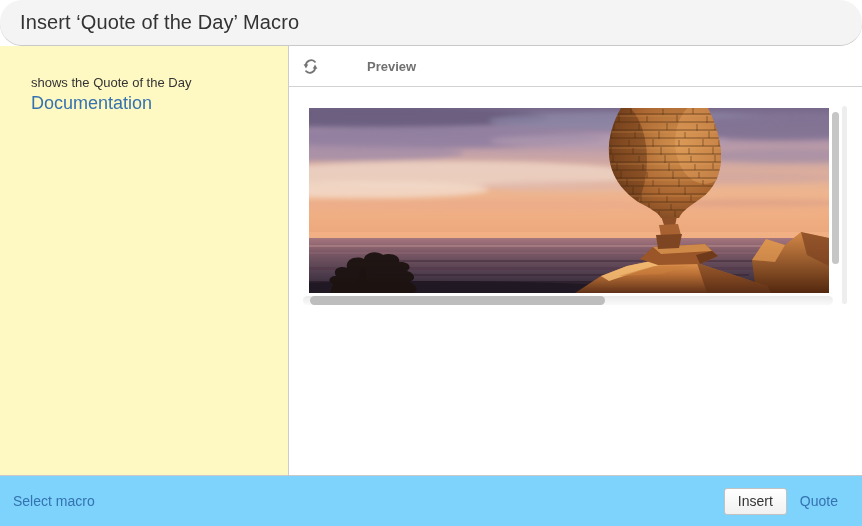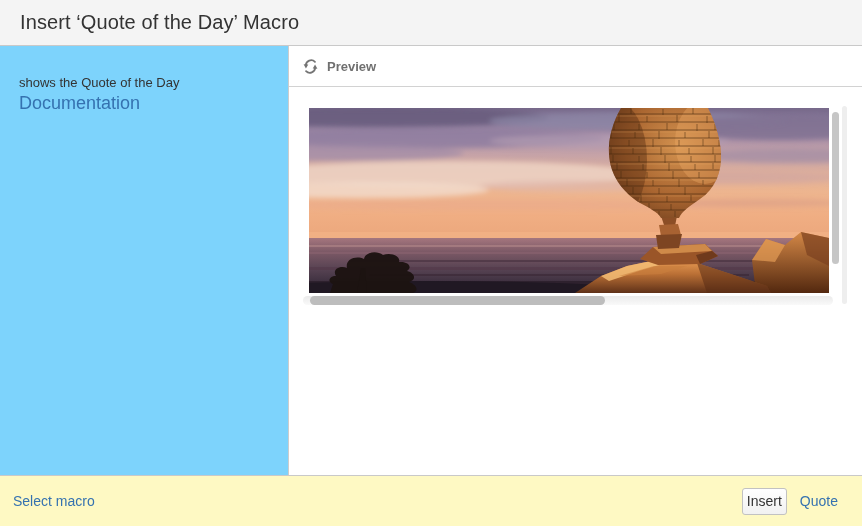--- a/index.html
+++ b/index.html
@@ -4,59 +4,59 @@
 <style>
   * { margin:0; padding:0; box-sizing:border-box; }
   html,body { width:862px; height:526px; background:#fff; }
   body { font-family:"Liberation Sans", sans-serif; }
 
   .dialog { position:relative; width:862px; height:526px; background:#fff; overflow:hidden; }
 
   
   .titlebar { position:absolute; left:0; top:0; width:862px; height:46px;
               background:#f4f4f4; border-bottom:1px solid #c9c9c9;
-              display:flex; align-items:center; padding:0 20px; }
+              display:flex; align-items:center; padding:0 20px;border-radius:22px; }
   .titlebar h1 { font-size:20px; font-weight:400; color:#333333; letter-spacing:.1px; }
 
   
   .left-pane { position:absolute; left:0; top:46px; width:288px; height:429px;
-               background:#7dd3fc; padding:27px 18px 0 19px; }
+               background:#fef9c3; padding:27px 18px 0 31px; }
   .left-pane .desc { font-size:13px; color:#333333; line-height:20px; }
   .left-pane .doc-link { font-size:18px; color:#3572b0; line-height:20px; text-decoration:none; cursor:pointer; display:inline-block; }
 
   .divider-v { position:absolute; left:288px; top:46px; width:1px; height:429px; background:#cccccc; }
 
   
   .right-pane { position:absolute; left:289px; top:46px; width:573px; height:429px; background:#fff; }
   .preview-header { position:absolute; left:0; top:0; width:573px; height:41px;
                     border-bottom:1px solid #d2d2d2; background:#fff;
-                    display:flex; align-items:center; padding-left:12px; }
+                    display:flex; align-items:center; padding-left:12px;gap:40px; }
   .refresh { width:18px; height:18px; margin-right:8px; cursor:pointer; display:flex; align-items:center; justify-content:center; }
   .preview-label { font-size:13px; font-weight:bold; color:#707070; }
 
   .photo { position:absolute; left:20px; top:62px; width:520px; height:185px; overflow:hidden; }
   .photo svg { display:block; width:520px; height:185px; }
 
   
   .v-track { position:absolute; left:553px; top:60px; width:5px; height:198px;
              background:#eeeeee; border-radius:2.5px; cursor:pointer; }
   .v-thumb { position:absolute; left:543px; top:66px; width:7px; height:152px;
              background:#c6c6c6; border-radius:3.5px; cursor:pointer; }
   .h-track { position:absolute; left:14px; top:250px; width:530px; height:9px;
              background:linear-gradient(#ebebeb,#f9f9f9); border-radius:4.5px; cursor:pointer; }
   .h-thumb { position:absolute; left:7px; top:0; width:295px; height:9px;
              background:#bdbdbd; border-radius:4.5px; cursor:pointer; }
 
   
   .footer { position:absolute; left:0; top:475px; width:862px; height:51px;
-            background:#fef9c3; border-top:1px solid #c9c9c9;
+            background:#7dd3fc; border-top:1px solid #c9c9c9;
             display:flex; align-items:center; padding:0 24px 0 13px; }
   .footer .select-macro { font-size:14px; color:#3572b0; text-decoration:none; cursor:pointer; }
   .footer .spacer { flex:1; }
-  .btn-insert { height:27px; padding:0 4px; font-family:inherit; font-size:14px; color:#333333;
+  .btn-insert { height:27px; padding:0 13px; font-family:inherit; font-size:14px; color:#333333;
                 background:linear-gradient(#ffffff,#f1f1f1); border:1px solid #c2c2c2;
                 border-radius:3px; cursor:pointer; margin-right:13px; }
   .footer .cancel { font-size:14px; color:#3572b0; text-decoration:none; cursor:pointer; }
 </style>
 </head>
 <body>
 
 <div class="dialog">
 
   <div class="titlebar">

